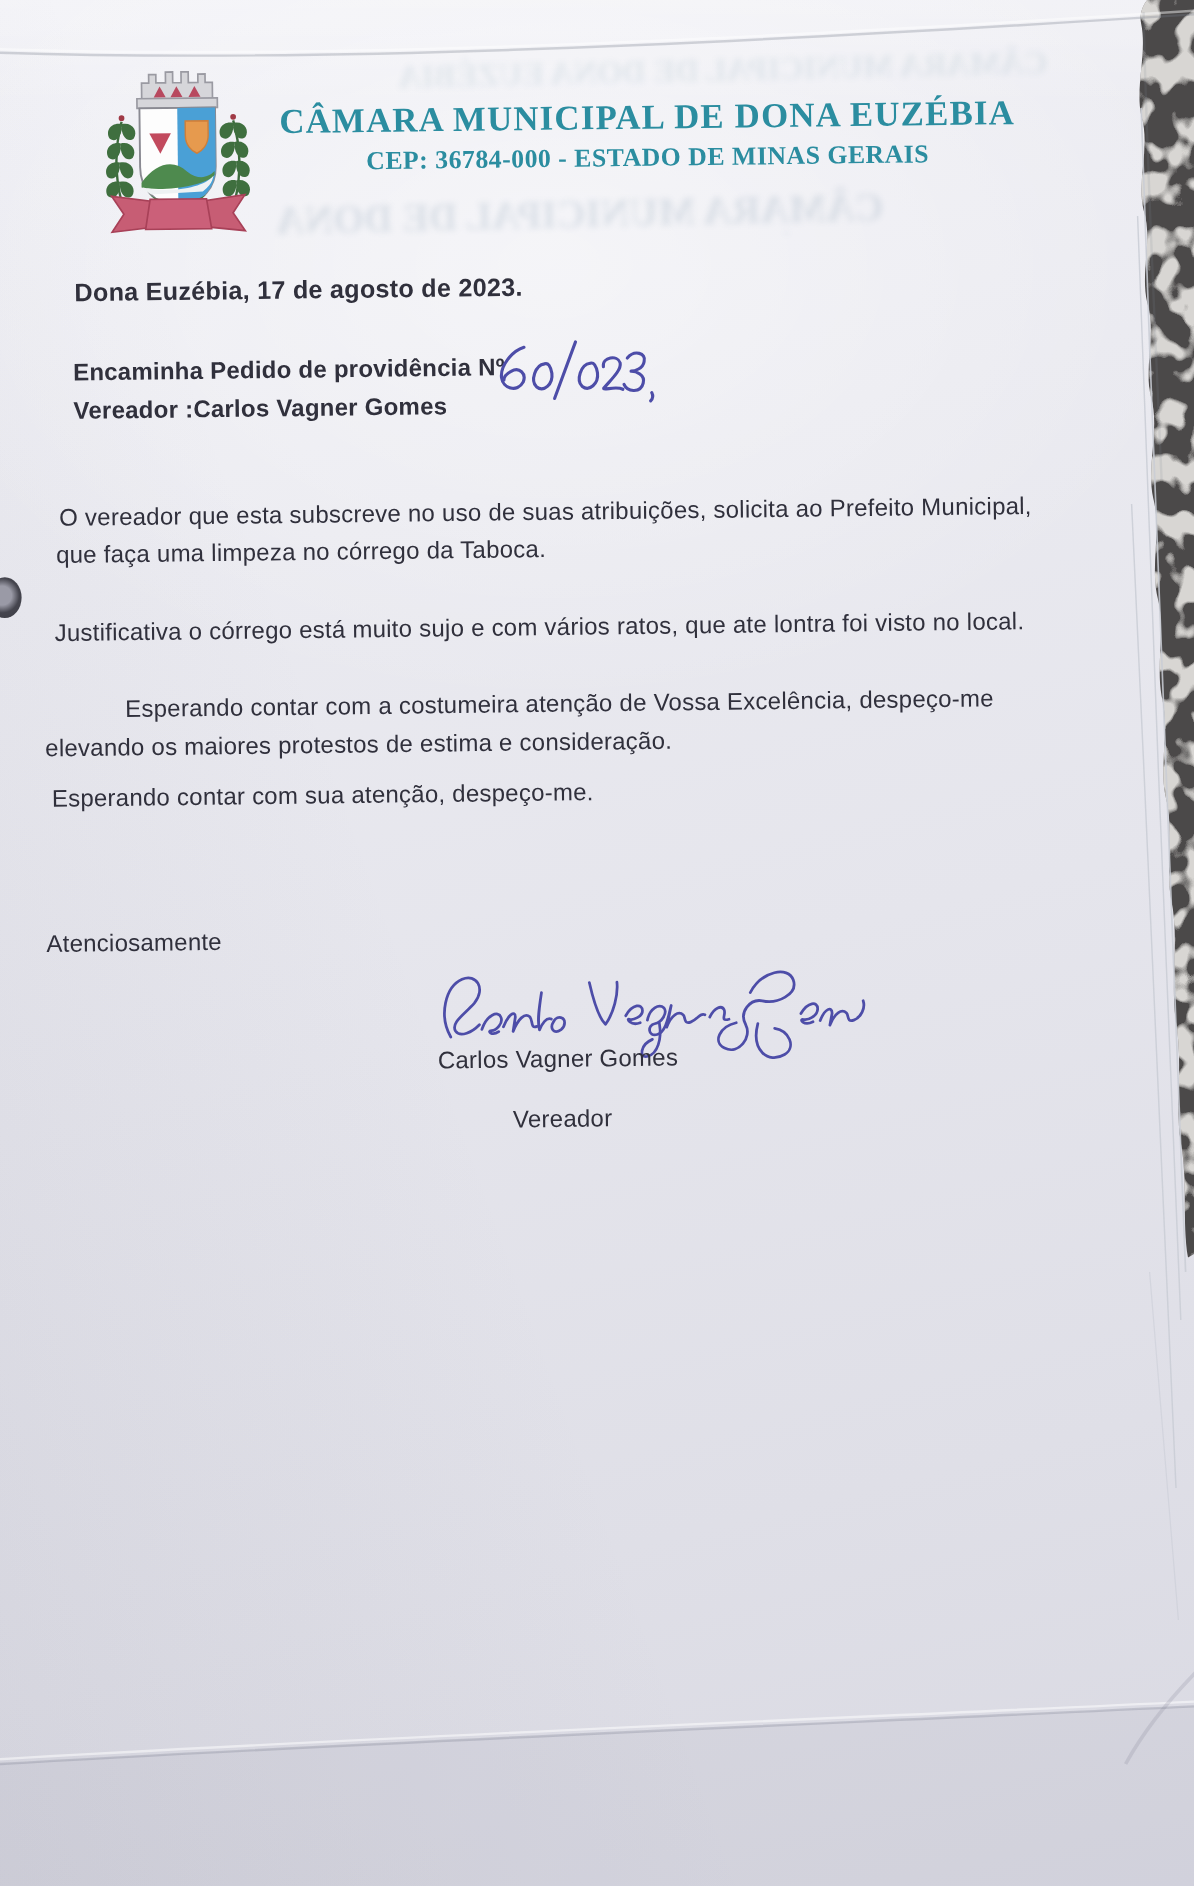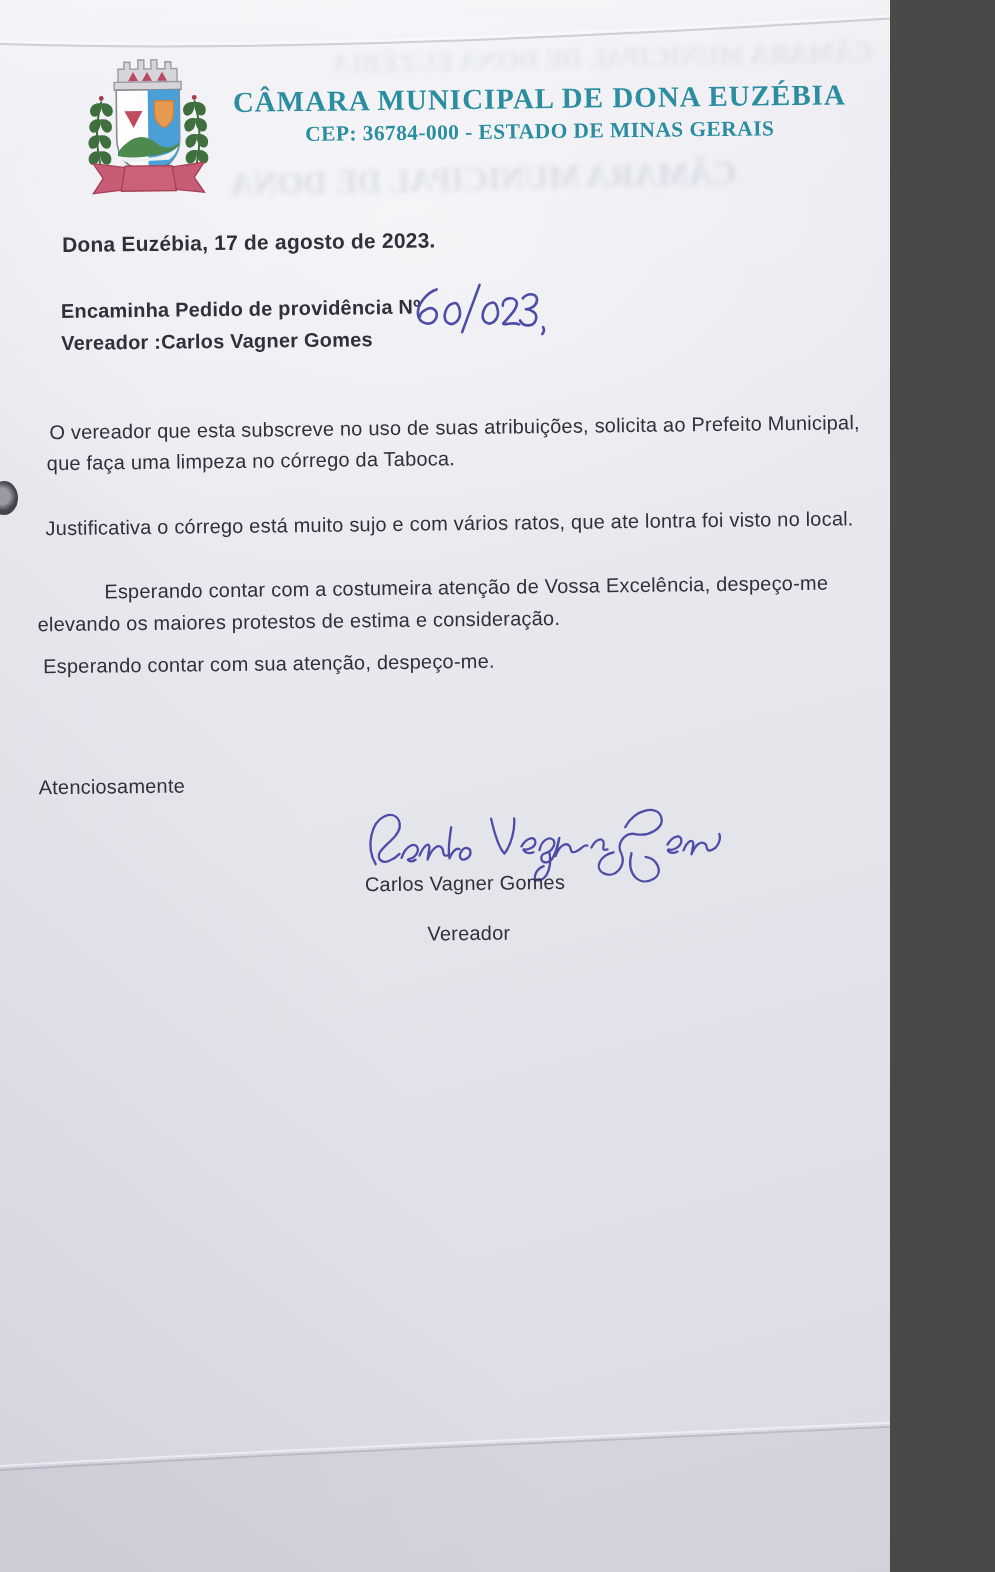--- a/index.html
+++ b/index.html
@@ -1,16 +1,16 @@
 <!DOCTYPE html>
 <html><head>
 <meta charset="utf-8">
 <style>
   html,body{margin:0;padding:0;background:#4b4848;}
-  .photo{position:relative;width:890px;height:1572px;overflow:hidden;
+  .photo{position:relative;width:995px;height:1572px;overflow:hidden;
          font-family:"Liberation Sans",sans-serif;}
   
   .paper{position:absolute;inset:0;
          background:linear-gradient(166deg,#f1f1f6 0%,#eaeaf0 28%,#e5e5ec 52%,#dfdfe7 78%,#d9d9e2 100%);}
   .vignette{position:absolute;inset:0;
          background:radial-gradient(ellipse 900px 600px at 46% 14%,rgba(255,255,255,.45),rgba(255,255,255,0) 62%),
                     linear-gradient(to bottom,rgba(255,255,255,.25) 0,rgba(255,255,255,0) 90px),
                     linear-gradient(250deg,rgba(255,255,255,0) 60%,rgba(120,120,140,.10) 100%);}
   svg.overlay{position:absolute;left:0;top:0;}
   

